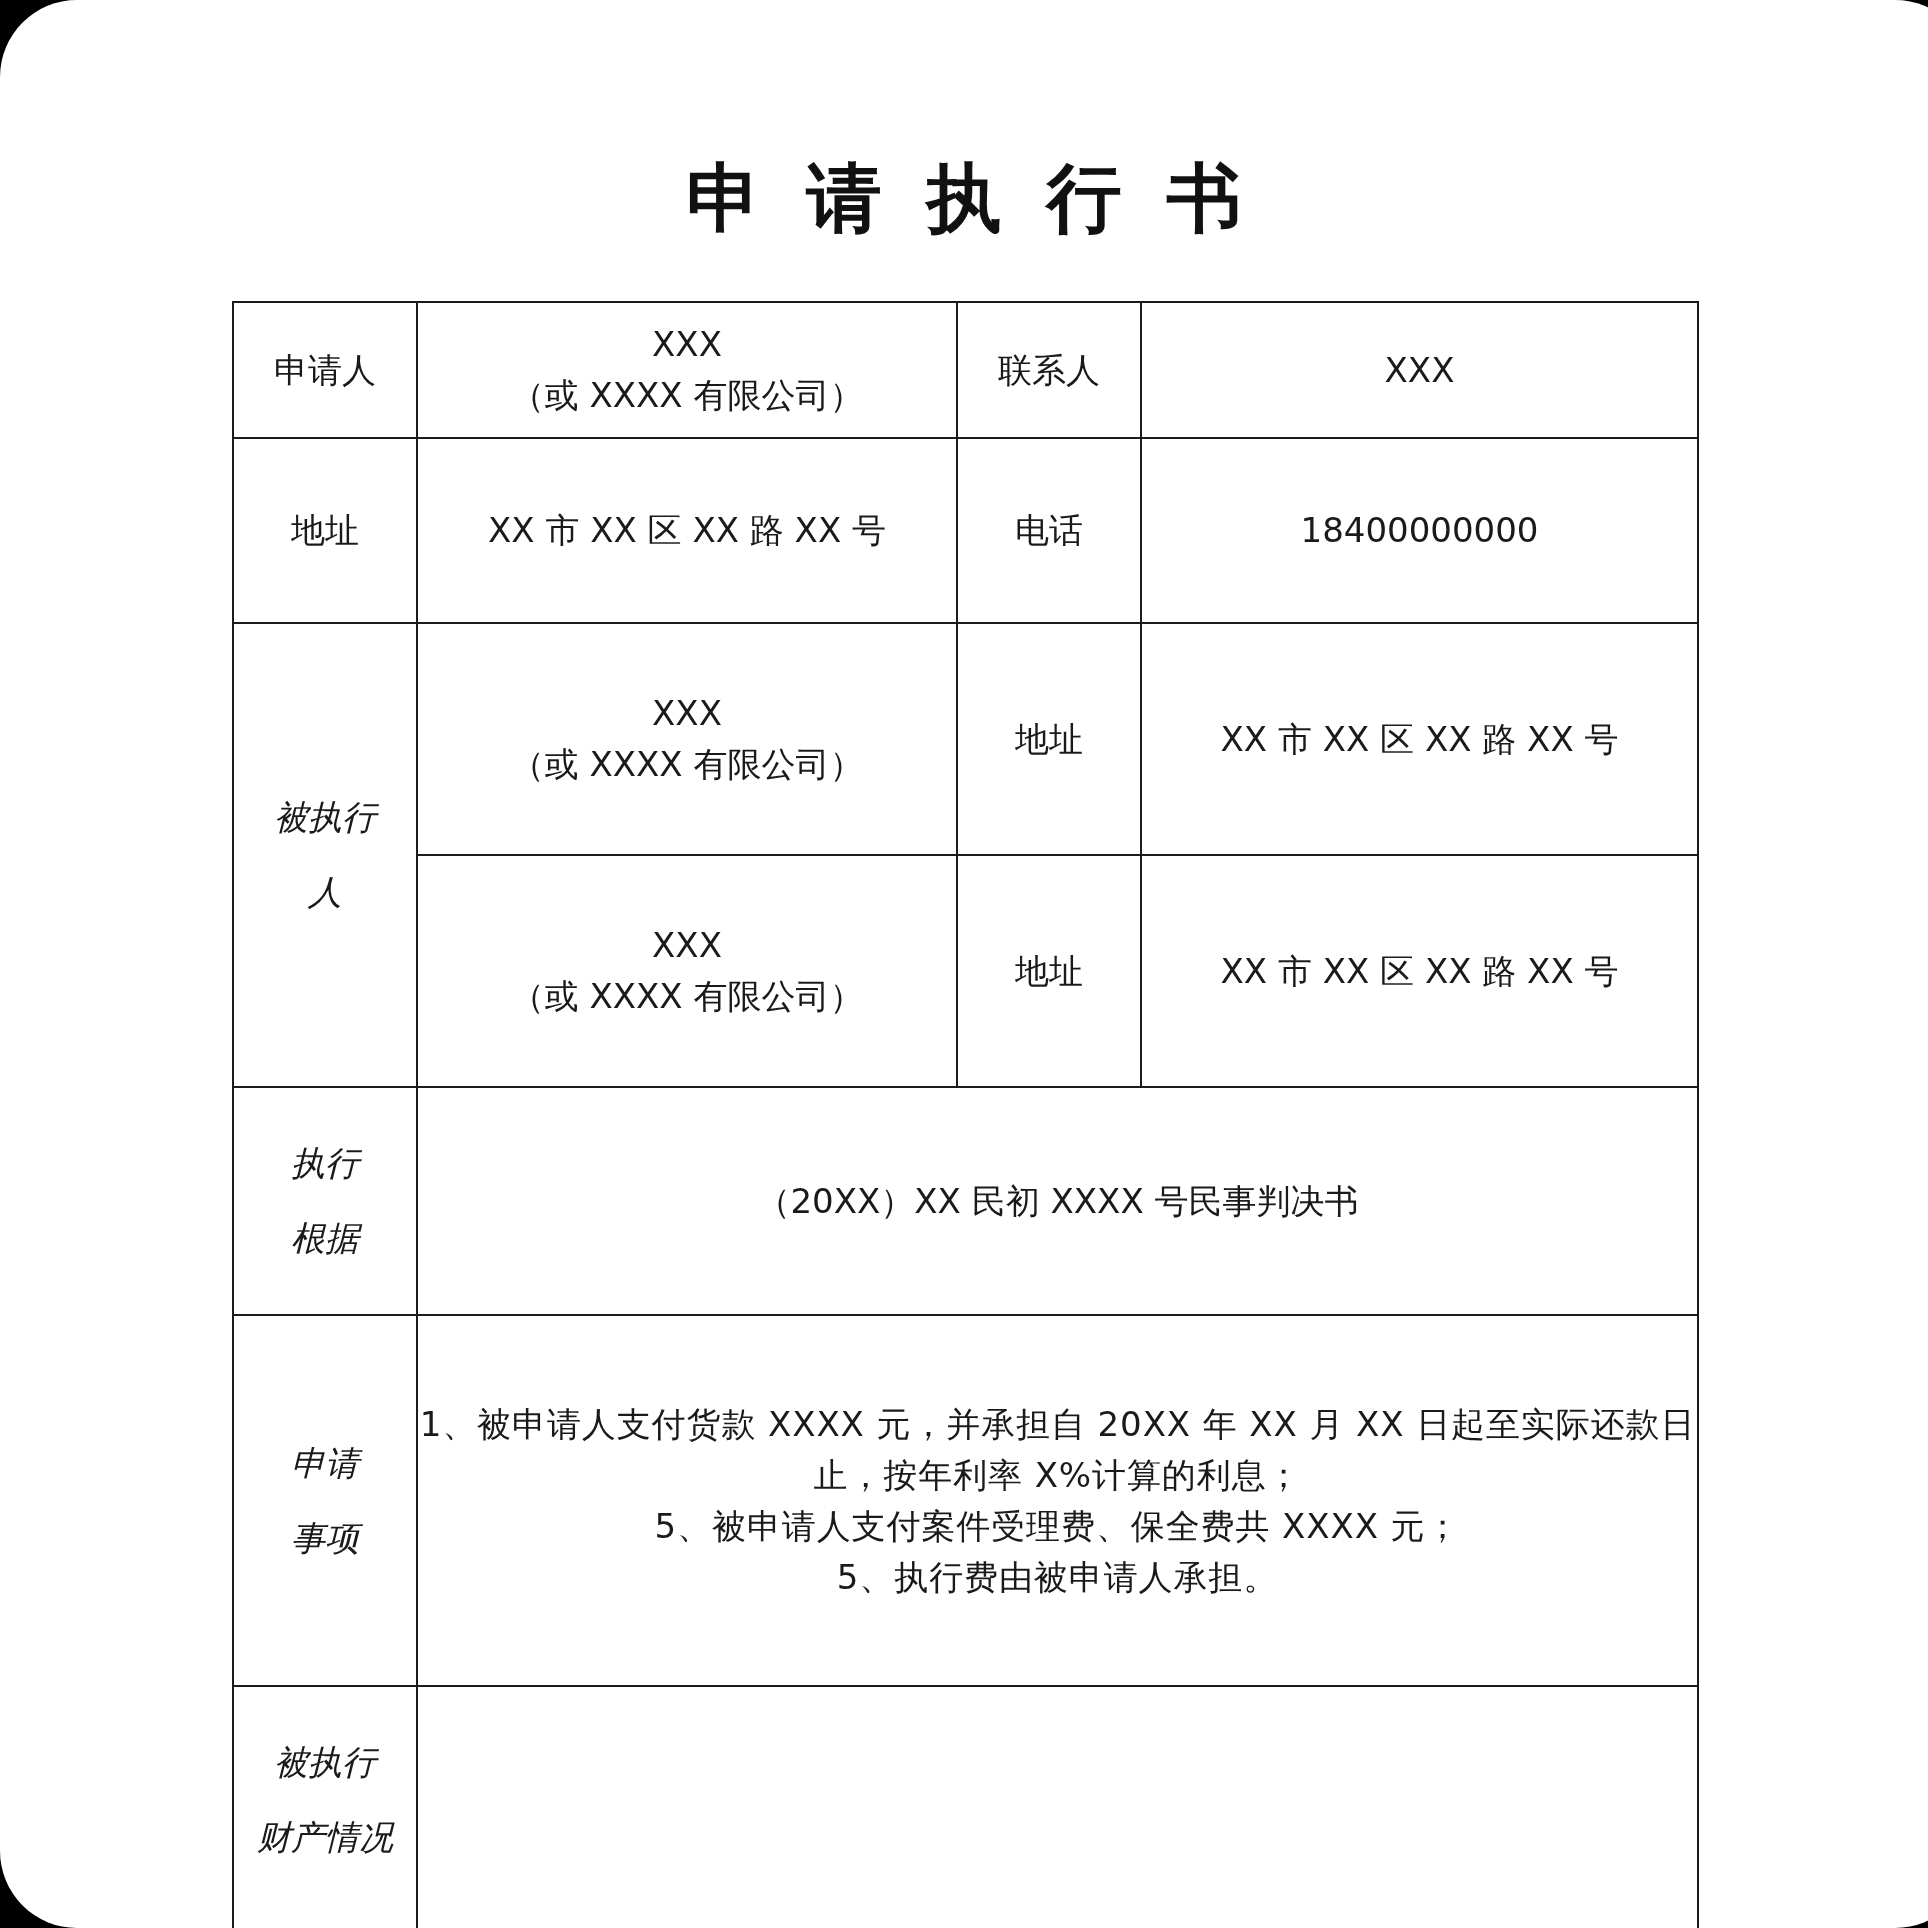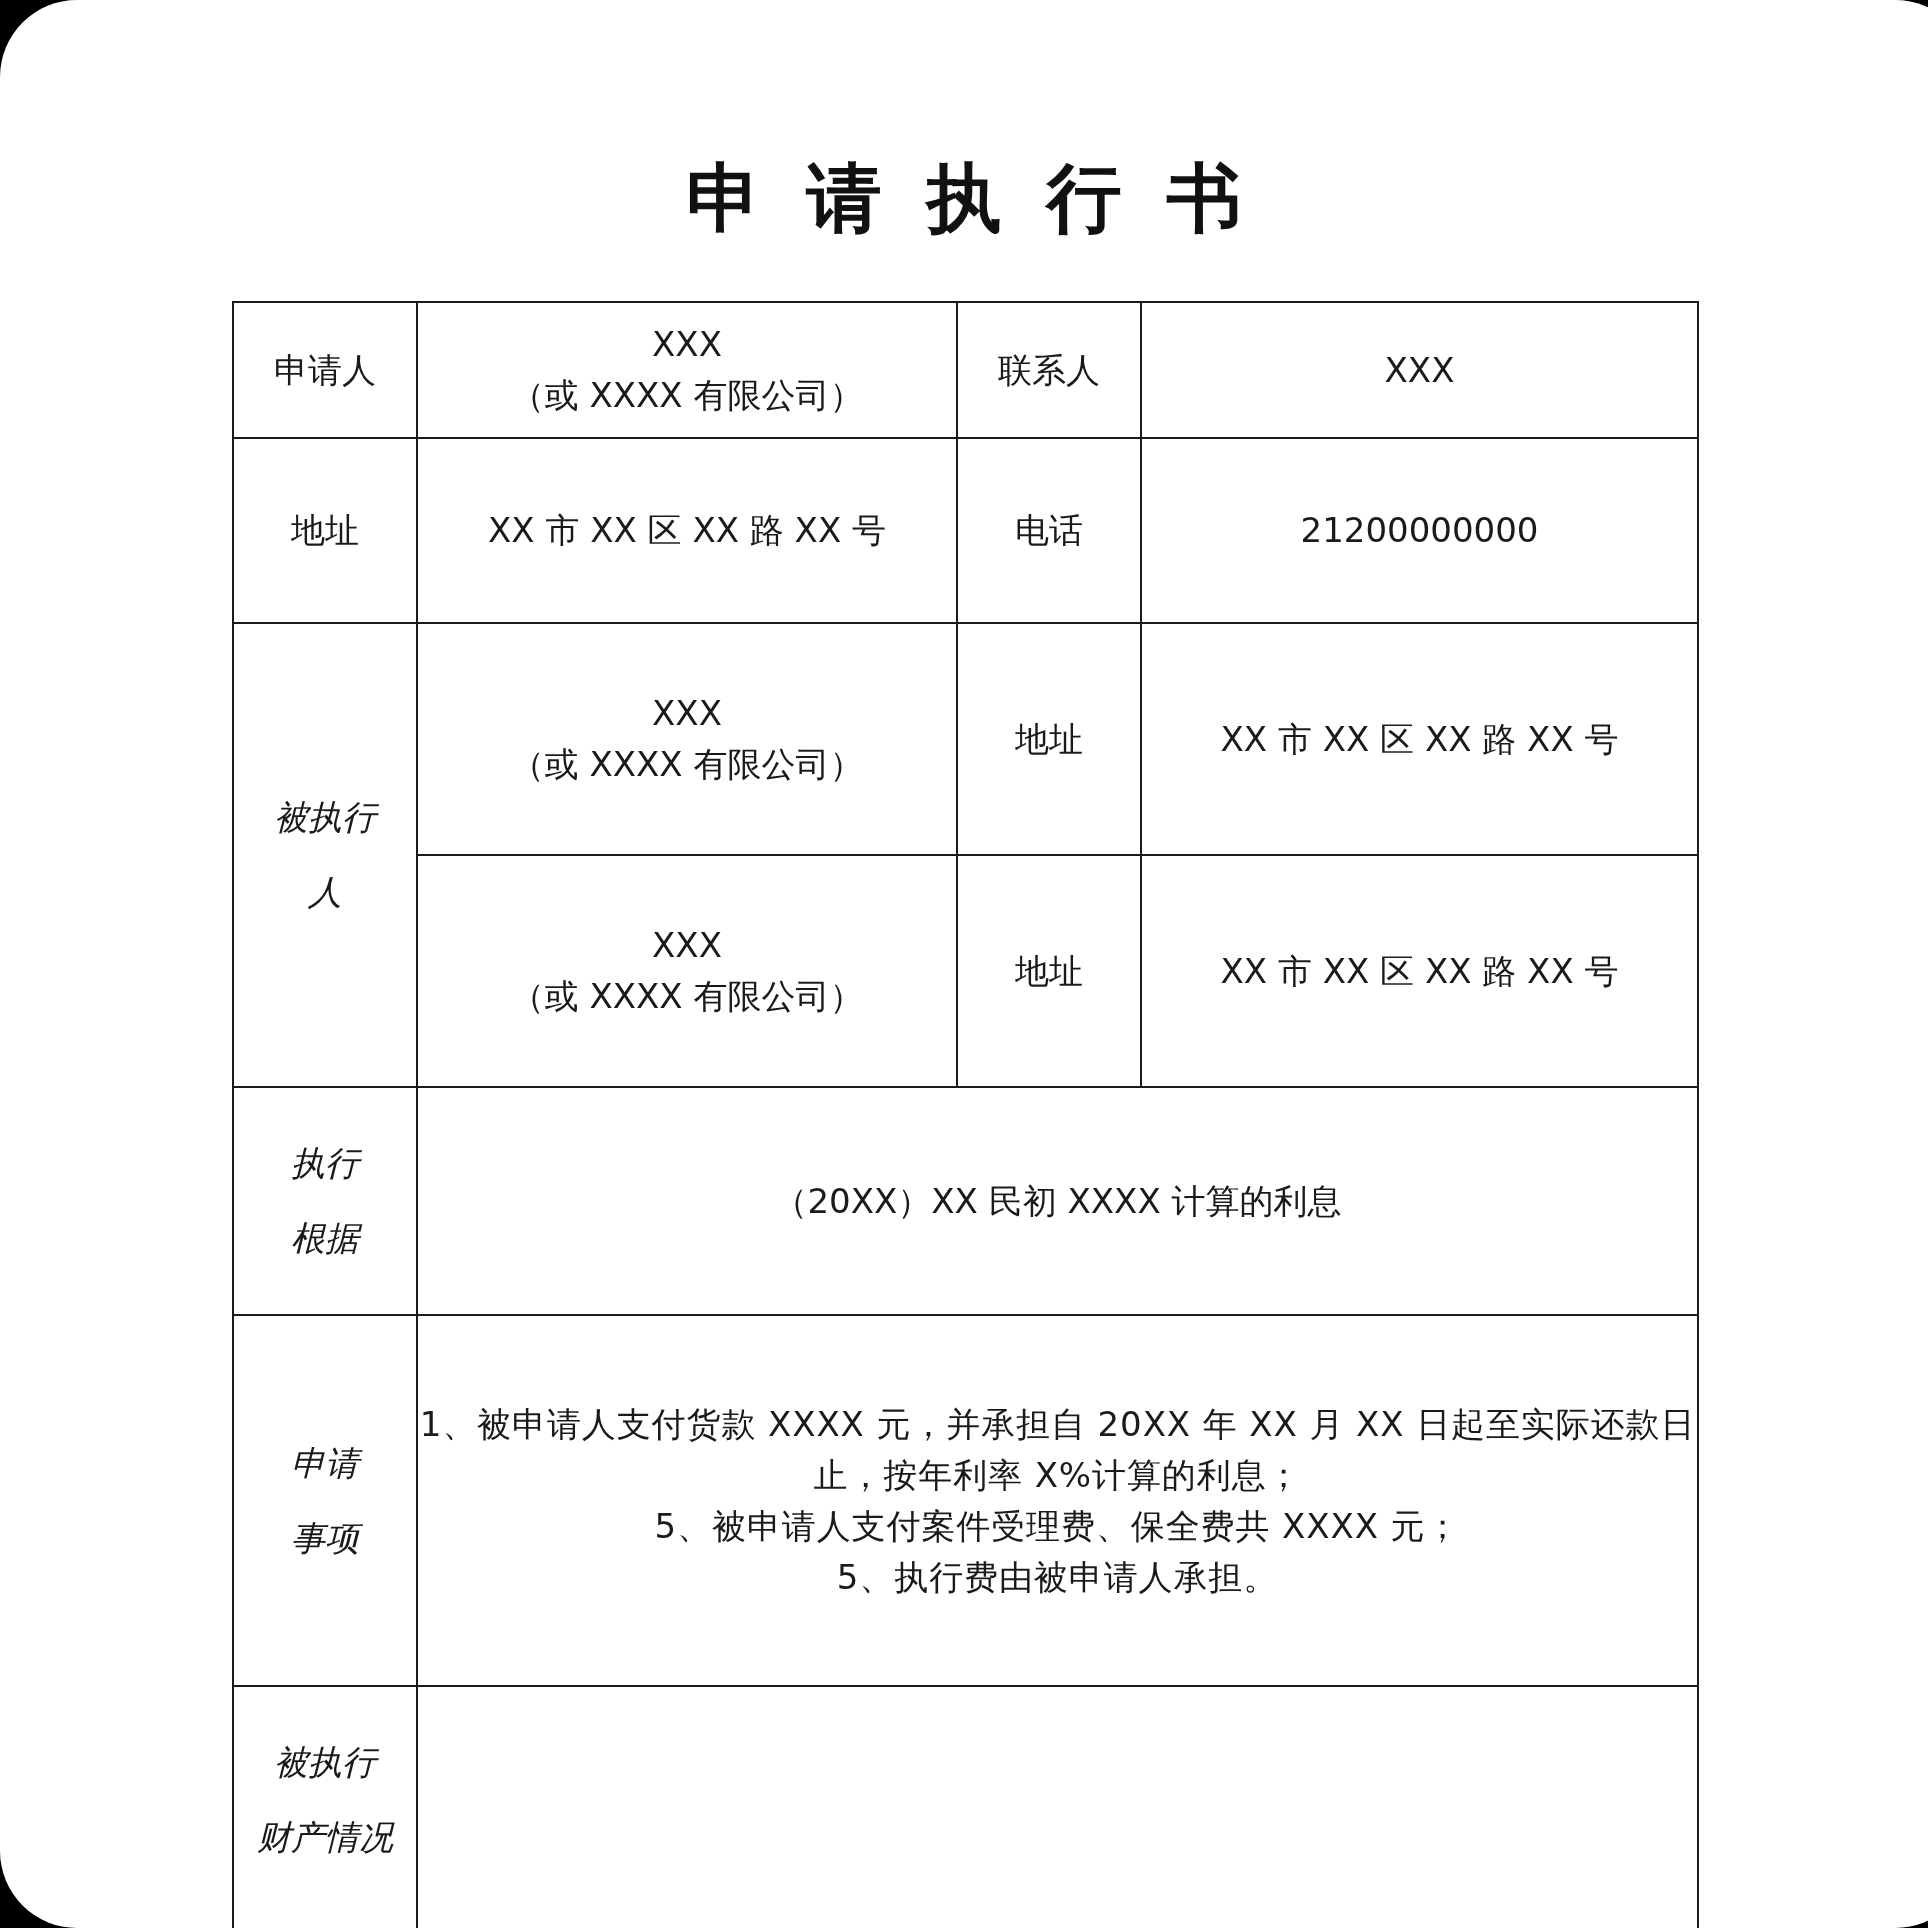--- a/index.html
+++ b/index.html
@@ -88,21 +88,21 @@
         <div>（或 XXXX 有限公司）</div>
       </td>
       <td class="label">联系人</td>
       <td>XXX</td>
     </tr>
 
     <tr style="height:185px">
       <td class="label">地址</td>
       <td>XX 市 XX 区 XX 路 XX 号</td>
       <td class="label">电话</td>
-      <td>21200000000</td>
+      <td>18400000000</td>
     </tr>
 
     <tr style="height:232px">
       <td class="label" rowspan="2">
         <div class="stack">
           <div>被执行</div>
           <div>人</div>
         </div>
       </td>
       <td class="two-line">
@@ -122,21 +122,21 @@
       <td>XX 市 XX 区 XX 路 XX 号</td>
     </tr>
 
     <tr style="height:228px">
       <td class="label">
         <div class="stack">
           <div>执行</div>
           <div>根据</div>
         </div>
       </td>
-      <td colspan="3">（20XX）XX 民初 XXXX 计算的利息</td>
+      <td colspan="3">（20XX）XX 民初 XXXX 号民事判决书</td>
     </tr>
 
     <tr style="height:371px">
       <td class="label">
         <div class="stack">
           <div>申请</div>
           <div>事项</div>
         </div>
       </td>
       <td colspan="3" class="items">

